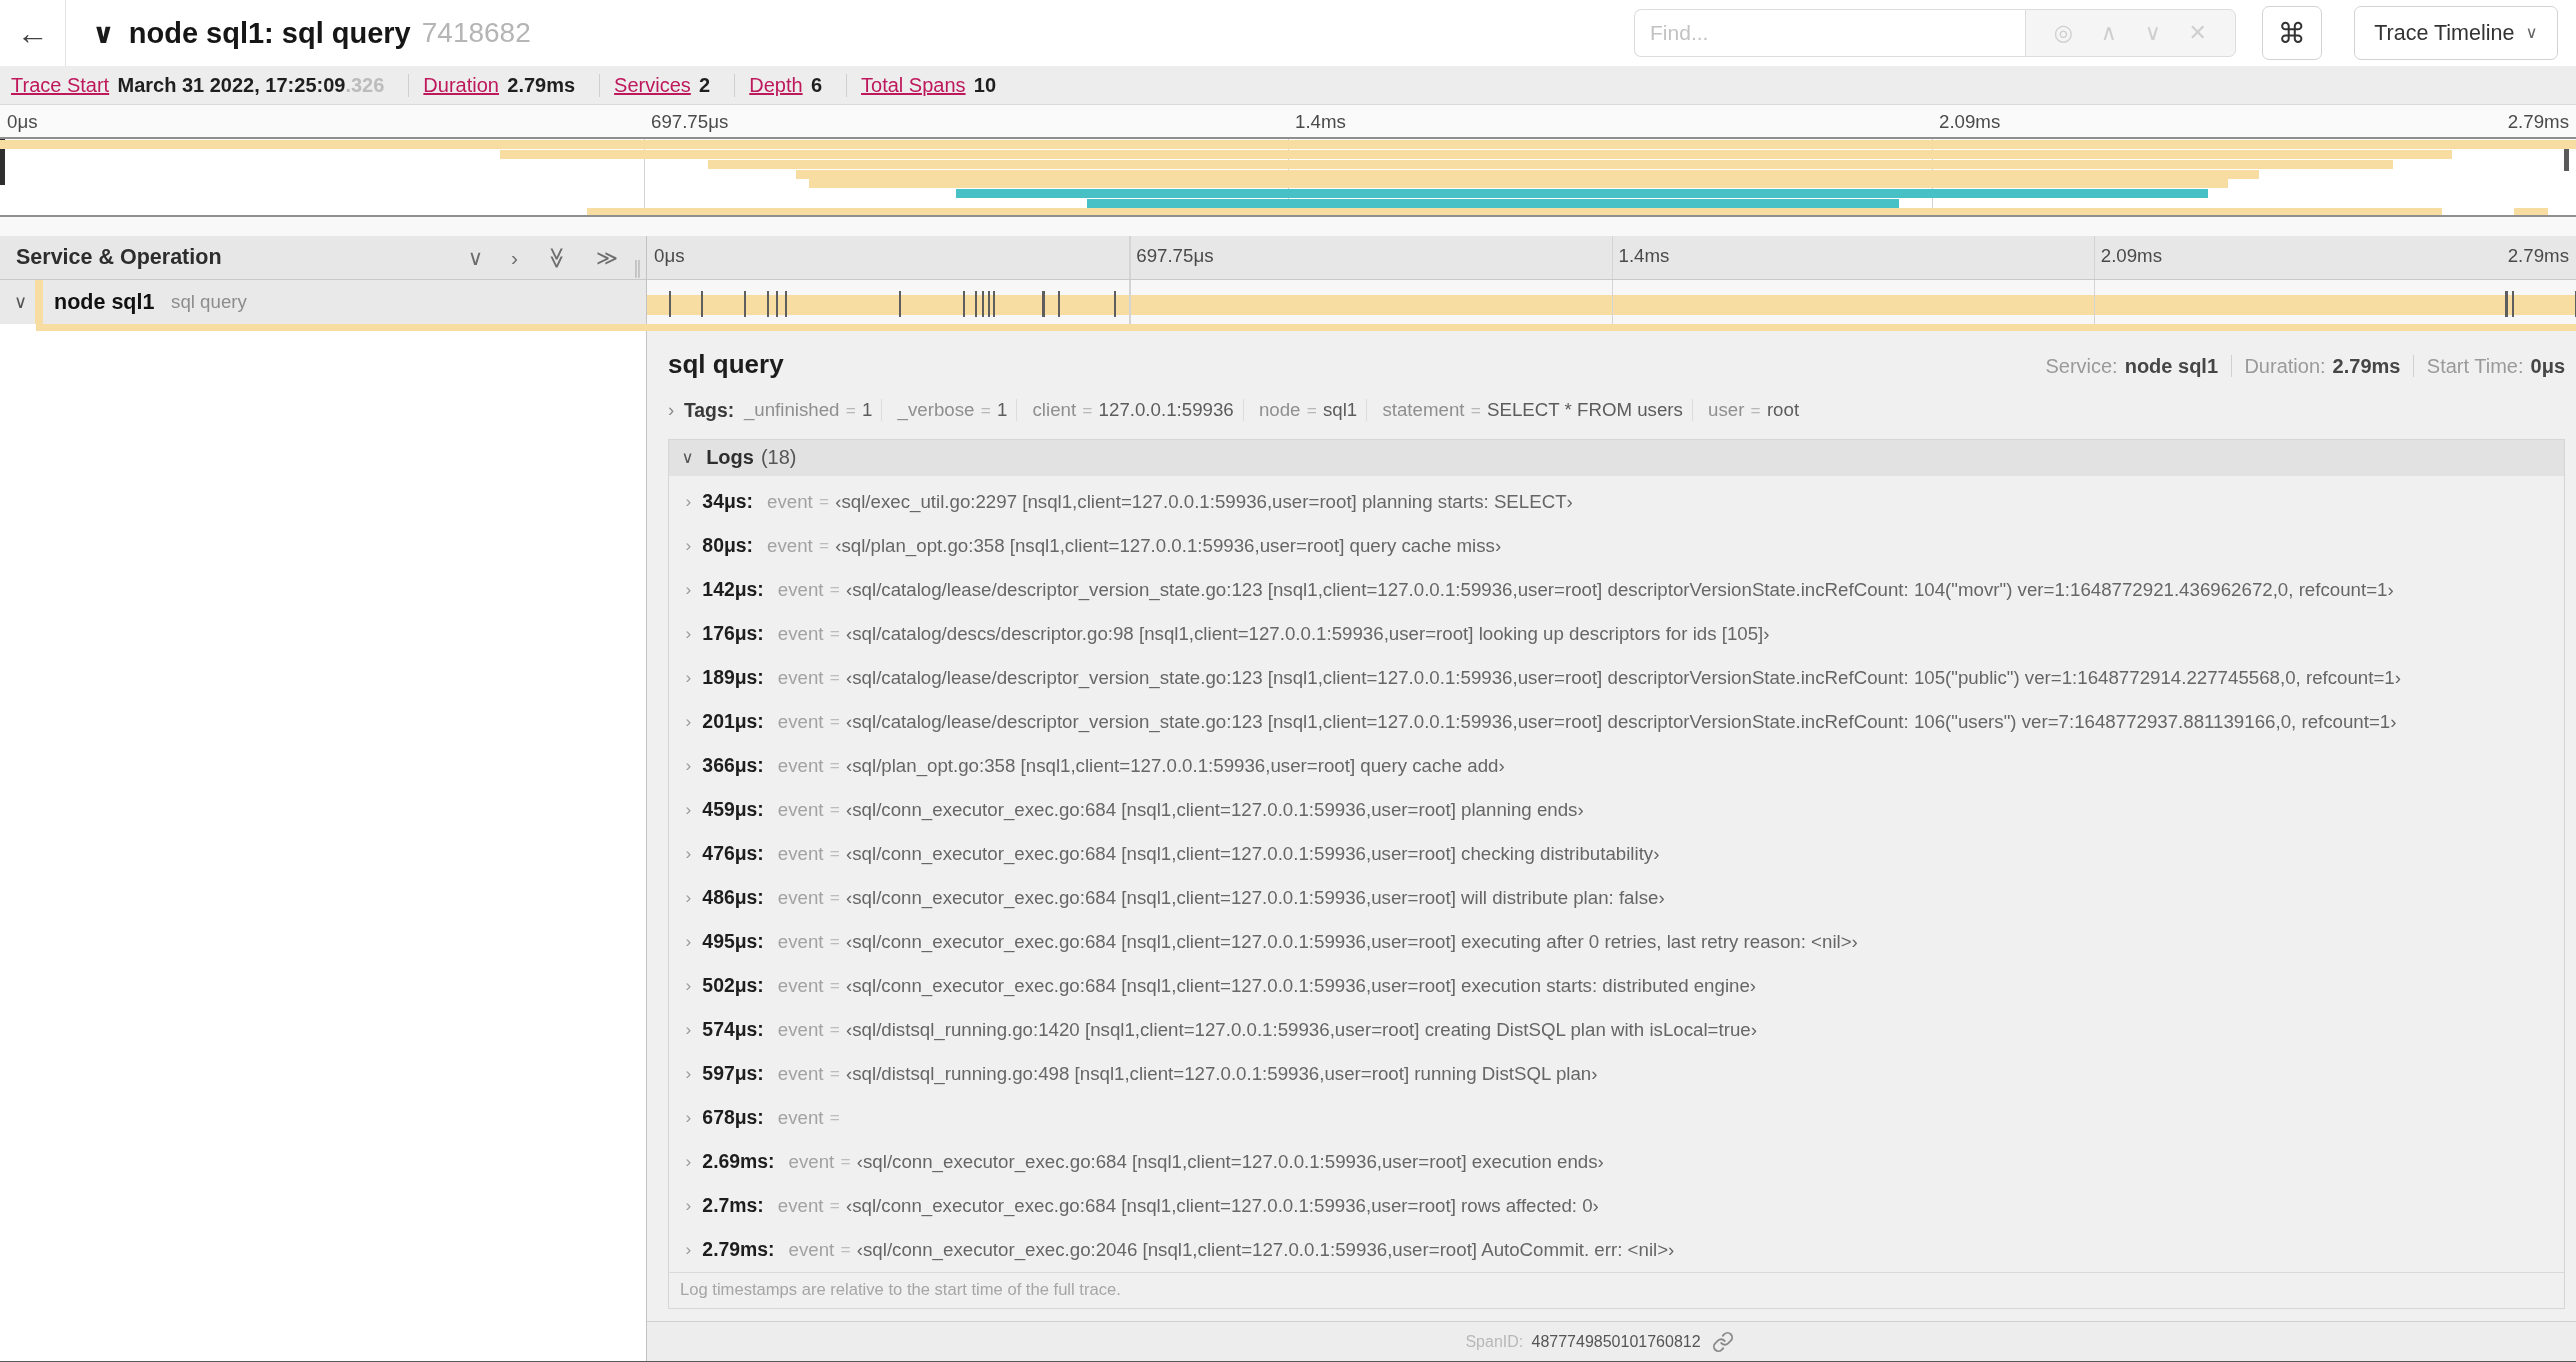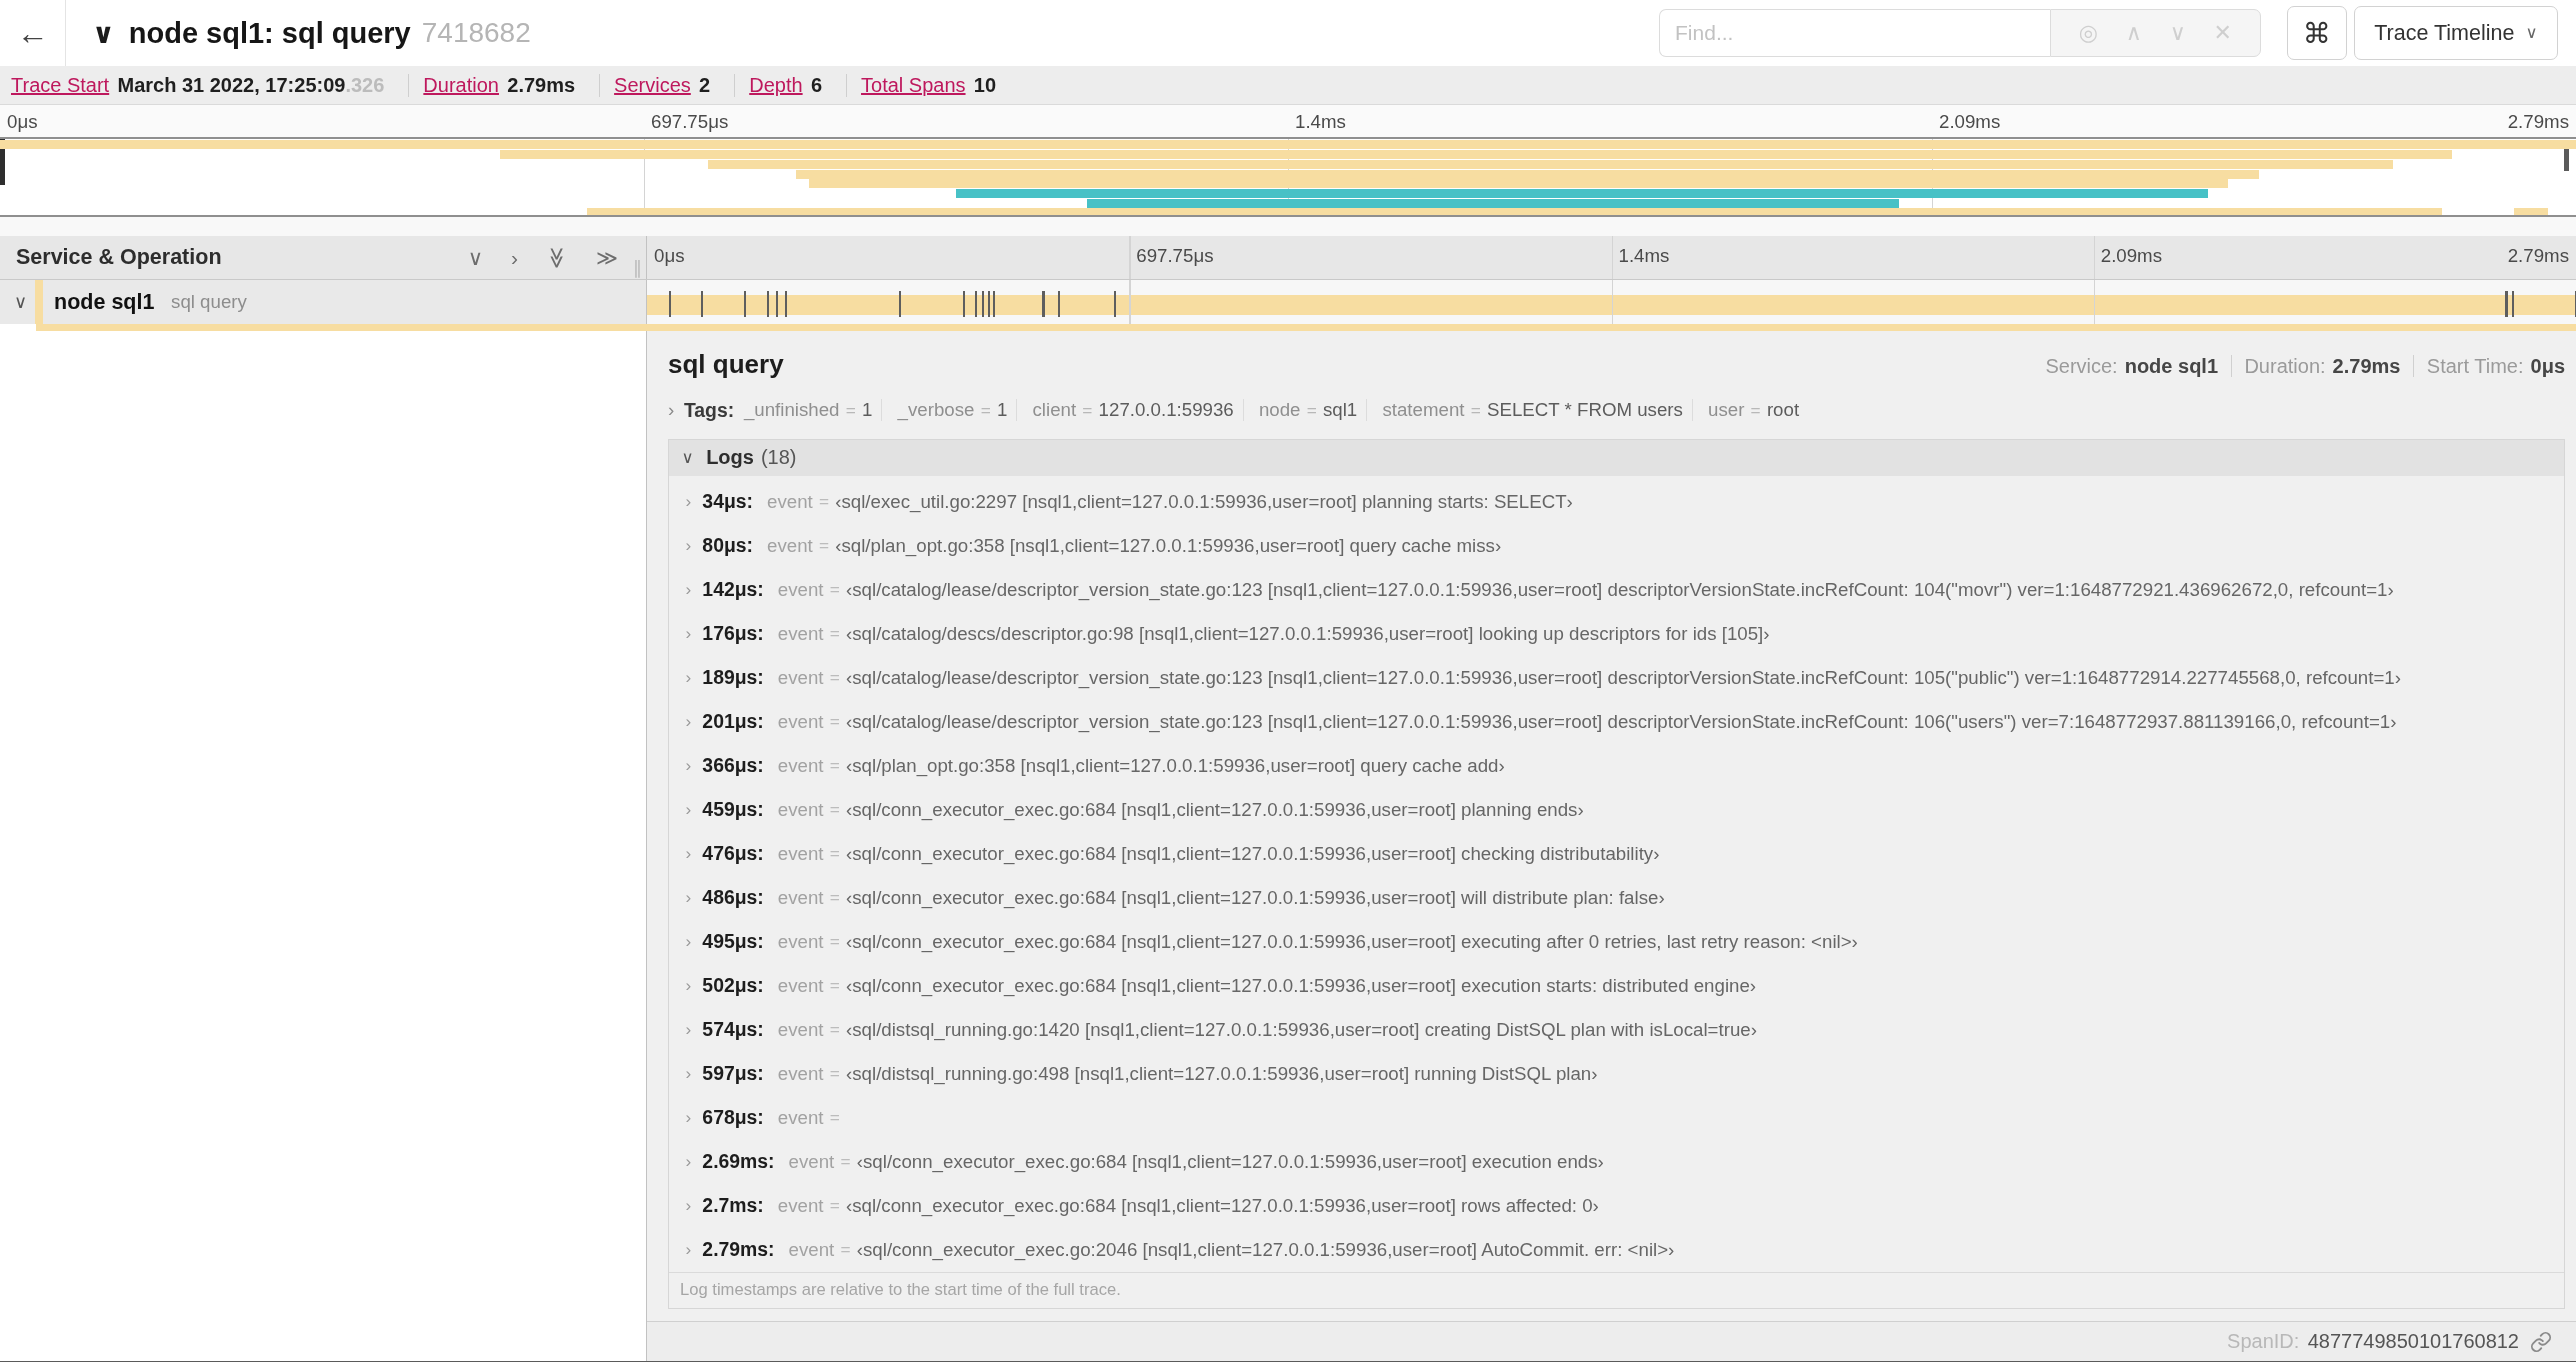--- a/index.html
+++ b/index.html
@@ -13,21 +13,21 @@
   .hdr-collapse { font-size:28px; font-weight:bold; color:#1a1a1a; margin-left:26px; cursor:pointer; }
   .hdr-title { font-size:29px; font-weight:bold; color:#161616; margin-left:14px; white-space:nowrap; }
   .hdr-traceid { font-size:28px; font-weight:normal; color:#b5b5b5; margin-left:11px; }
   .hdr-spacer { flex:1; }
   .find-group { display:flex; align-items:stretch; height:48px; }
   .find-input { width:391px; border:1.4px solid #dcdcdc; border-right:none; border-radius:7px 0 0 7px; font-size:21px; padding-left:15.2px; color:#555; outline:none; background:#fff; font-family:inherit; }
   .find-input::placeholder { color:#c2c2c2; }
   .find-addon { width:211px; background:#f5f5f5; border:1.4px solid #dcdcdc; border-radius:0 7px 7px 0; display:flex; align-items:center; justify-content:space-evenly; }
   .find-addon .aicon { font-size:22px; color:#cfcfcf; cursor:pointer; }
   .kbd-btn { margin-left:26px; width:60px; height:54px; background:#fff; border:1.4px solid #d2d2d2; border-radius:7px; font-size:28px; color:#333; cursor:pointer; }
-  .view-btn { margin-left:7px; margin-right:18px; height:54px; background:#fff; border:1.4px solid #d2d2d2; border-radius:7px; font-size:21.5px; color:#333; padding:0 19.4px; display:flex; align-items:center; gap:11px; cursor:pointer; }
+  .view-btn { margin-left:32px; margin-right:18px; height:54px; background:#fff; border:1.4px solid #d2d2d2; border-radius:7px; font-size:21.5px; color:#333; padding:0 19.4px; display:flex; align-items:center; gap:11px; cursor:pointer; }
   .view-caret { font-size:16.6px; color:#666; }
 
   
   .summary { height:39px; flex:0 0 39px; background:#ededed; border-bottom:1.4px solid #dadada; display:flex; align-items:center; padding-left:11px; font-size:20px; }
   .sum-item { display:flex; align-items:center; white-space:nowrap; }
   .sum-item + .sum-item { border-left:1.4px solid #cfcfcf; margin-left:24px; padding-left:14px; }
   .sum-label { color:#be185d; margin-right:8.3px;text-decoration:underline; }
   .sum-value { font-weight:bold; color:#1f1f1f; }
   .sum-suffix { color:#bcbcbc; font-weight:bold; }
 
@@ -94,21 +94,21 @@
   .logs-body { padding-top:4.2px; }
   .log-row { height:44px; display:flex; align-items:center; padding-left:16.6px; white-space:nowrap; overflow:hidden; cursor:pointer; }
   .log-chevron { font-size:17.3px; color:#9a9a9a; flex:0 0 auto; }
   .log-time { font-size:19.4px; font-weight:bold; color:#1d1d1d; margin-left:11px; flex:0 0 auto; }
   .log-key { font-size:18.7px; color:#a2a2a2; margin-left:14px; flex:0 0 auto; }
   .log-eq { font-size:17.3px; color:#bcbcbc; margin:0 6.2px; flex:0 0 auto; }
   .log-value { font-size:18.7px; color:#666; }
   .logs-note { border-top:1.4px solid #dadada; padding:7px 0 8.3px 11px; font-size:16.6px; color:#a5a5a5; }
 
   .detail-filler { flex:1; background:#f0f0f0; }
-  .spanid-row { height:40px; flex:0 0 40px; background:#ededed; border-top:1.4px solid #d0d0d0; display:flex; align-items:center; justify-content:flex-end; padding-right:24px; font-size:20px; }
+  .spanid-row { height:40px; flex:0 0 40px; background:#ededed; border-top:1.4px solid #d0d0d0; display:flex; align-items:center; justify-content:center; padding-right:24px; font-size:16px; }
   .spanid-label { color:#b8b8b8; margin-right:8.3px; }
   .spanid-value { color:#555; }
   .link-icon { margin-left:11px; cursor:pointer; display:flex; }
 </style>
 </head>
 <body>
 
 <div class="page">
 
   <header class="topbar">

